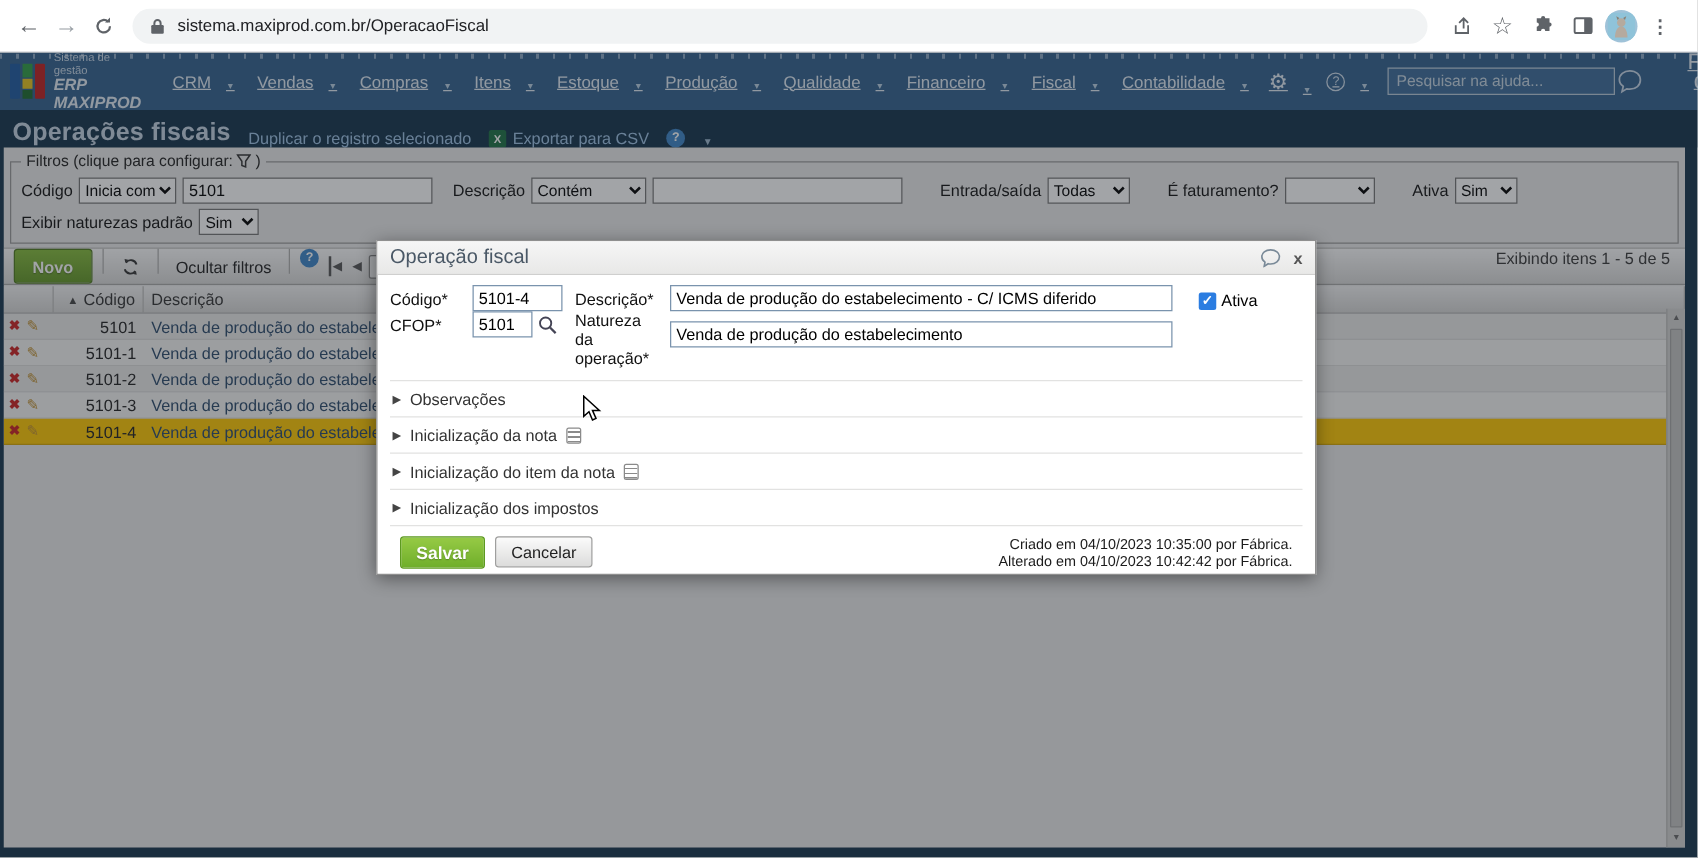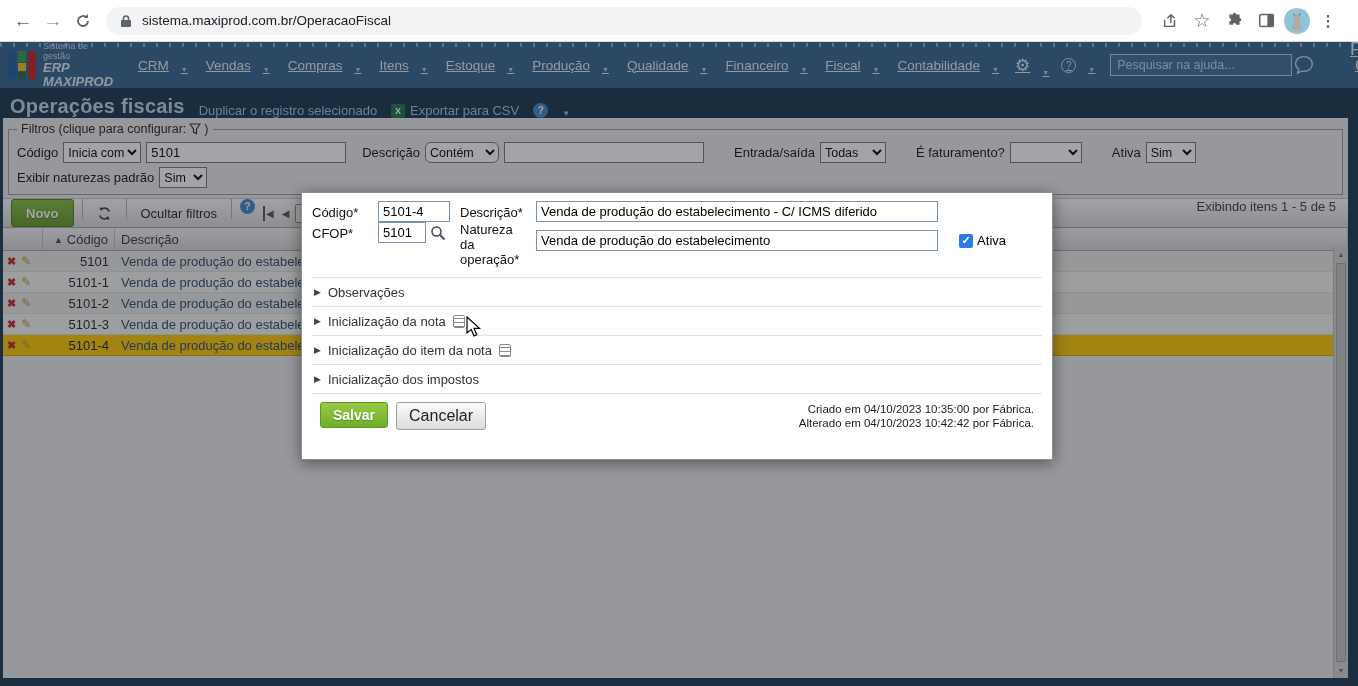--- a/index.html
+++ b/index.html
@@ -110,21 +110,21 @@
   .m-input { border:1px solid #7a93ad; height:21px; font-size:13px; padding:0 4px; font-family:"Liberation Sans", sans-serif; }
   .chk { width:14px; height:14px; background:#2b7de1; border-radius:2px; color:#fff; font-size:11px; font-weight:bold; display:flex; align-items:center; justify-content:center; cursor:pointer; }
   .ativa-wrap { position:absolute; right:46px; top:40px; display:flex; align-items:center; gap:4px; font-size:13px; }
   .m-sections { margin-top:10px; border-top:1px solid #e2e2e1; }
   .m-sec { height:29px; display:flex; align-items:center; gap:7px; border-bottom:1px solid #e2e2e1; font-size:13px; color:#333; padding-left:2px; cursor:pointer; }
   .tri { font-size:9px; color:#444; }
   .doc-ic { width:12px; height:13px; border:1px solid #8a8a8a; border-radius:2px; background:
       repeating-linear-gradient(#fff 0 2px, #8a8a8a 2px 3px, #fff 3px 4px); background-clip:padding-box; cursor:pointer; }
   .m-foot { display:flex; align-items:flex-start; padding:8px 8px 0 8px; }
   .btn-salvar { background:linear-gradient(#96ca45,#6fae2a); border:1px solid #5d9a20; border-radius:3px; color:#fff; font-weight:bold; font-size:14px; padding:4px 12px; cursor:pointer; text-shadow:0 1px 1px rgba(0,0,0,.25); }
-  .btn-cancelar { margin-left:8px; background:linear-gradient(#fbfbfb,#dcdcdb); border:1px solid #9f9f9e; border-radius:3px; color:#222; font-size:16px; padding:4px 12px; cursor:pointer; }
+  .btn-cancelar { margin-left:8px; background:linear-gradient(#fbfbfb,#dcdcdb); border:1px solid #9f9f9e; border-radius:3px; color:#222; font-size:13px; padding:4px 12px; cursor:pointer; }
   .m-stamps { margin-left:auto; text-align:right; font-size:11.5px; color:#1c1c1c; line-height:14px; }
 
   .cursor { position:absolute; left:466px; top:316px; z-index:60; pointer-events:none; }
 </style>
 </head>
 <body>
 
 <div class="root">
 
   <div class="chrome">
@@ -284,21 +284,21 @@
           <svg width="12" height="12" viewBox="0 0 12 12">
               <path d="M1 1h10L7.5 6v4.5l-3-1.2V6z" fill="none" stroke="#333" stroke-width="1.2"></path>
             </svg>
           <span>)</span>
         </legend>
         <div class="f-row">
           <label>Código</label>
           <select style="width:78px;"><option>Inicia com</option></select>
           <input class="f-input" style="width: 200px; margin-left: 5px;" value="5101">
           <label style="margin-left:16px;">Descrição</label>
-          <select style="width:74px;border-radius:6px;"><option>Contém</option></select>
+          <select style="width:92px;"><option>Contém</option></select>
           <input class="f-input" style="width: 200px; margin-left: 5px;" value="">
           <label style="margin-left:30px;">Entrada/saída</label>
           <select style="width:66px;"><option>Todas</option></select>
           <label style="margin-left:30px;">É faturamento?</label>
           <select style="width:72px;"><option></option></select>
           <label style="margin-left:30px;">Ativa</label>
           <select style="width:50px;"><option>Sim</option></select>
         </div>
         <div class="f-row">
           <label>Exibir naturezas padrão</label>
@@ -389,20 +389,29 @@
         <div class="vs-thumb"></div>
         <div class="vs-arrow">▼</div>
       </div>
 
     </div>
   </div>
 
   <div class="dim"></div>
 
   <div class="modal">
+    <div class="m-head">
+      <span class="m-title">Operação fiscal</span>
+      <span class="m-head-ic">
+        <svg width="17" height="15" viewBox="0 0 18 16">
+            <path d="M9 1C4.6 1 1.5 3.6 1.5 6.8c0 1.9 1 3.5 2.7 4.6L3.5 15l3.4-2.2c.7.2 1.4.2 2.1.2 4.4 0 7.5-2.7 7.5-6.1S13.4 1 9 1z" fill="none" stroke="#7a8a98" stroke-width="1.4"></path>
+          </svg>
+        <span class="m-close">x</span>
+      </span>
+    </div>
     <div class="m-body">
       <div class="m-row">
         <label class="m-lab" style="width:66px;">Código*</label>
         <input class="m-input" style="width: 72px;" value="5101-4">
         <label class="m-lab" style="width:76px;margin-left:10px;">Descrição*</label>
         <input class="m-input" style="width: 402px;" value="Venda de produção do estabelecimento - C/ ICMS diferido">
       </div>
       <div class="ativa-wrap">
         <span class="chk">✓</span>
         <span>Ativa</span>

